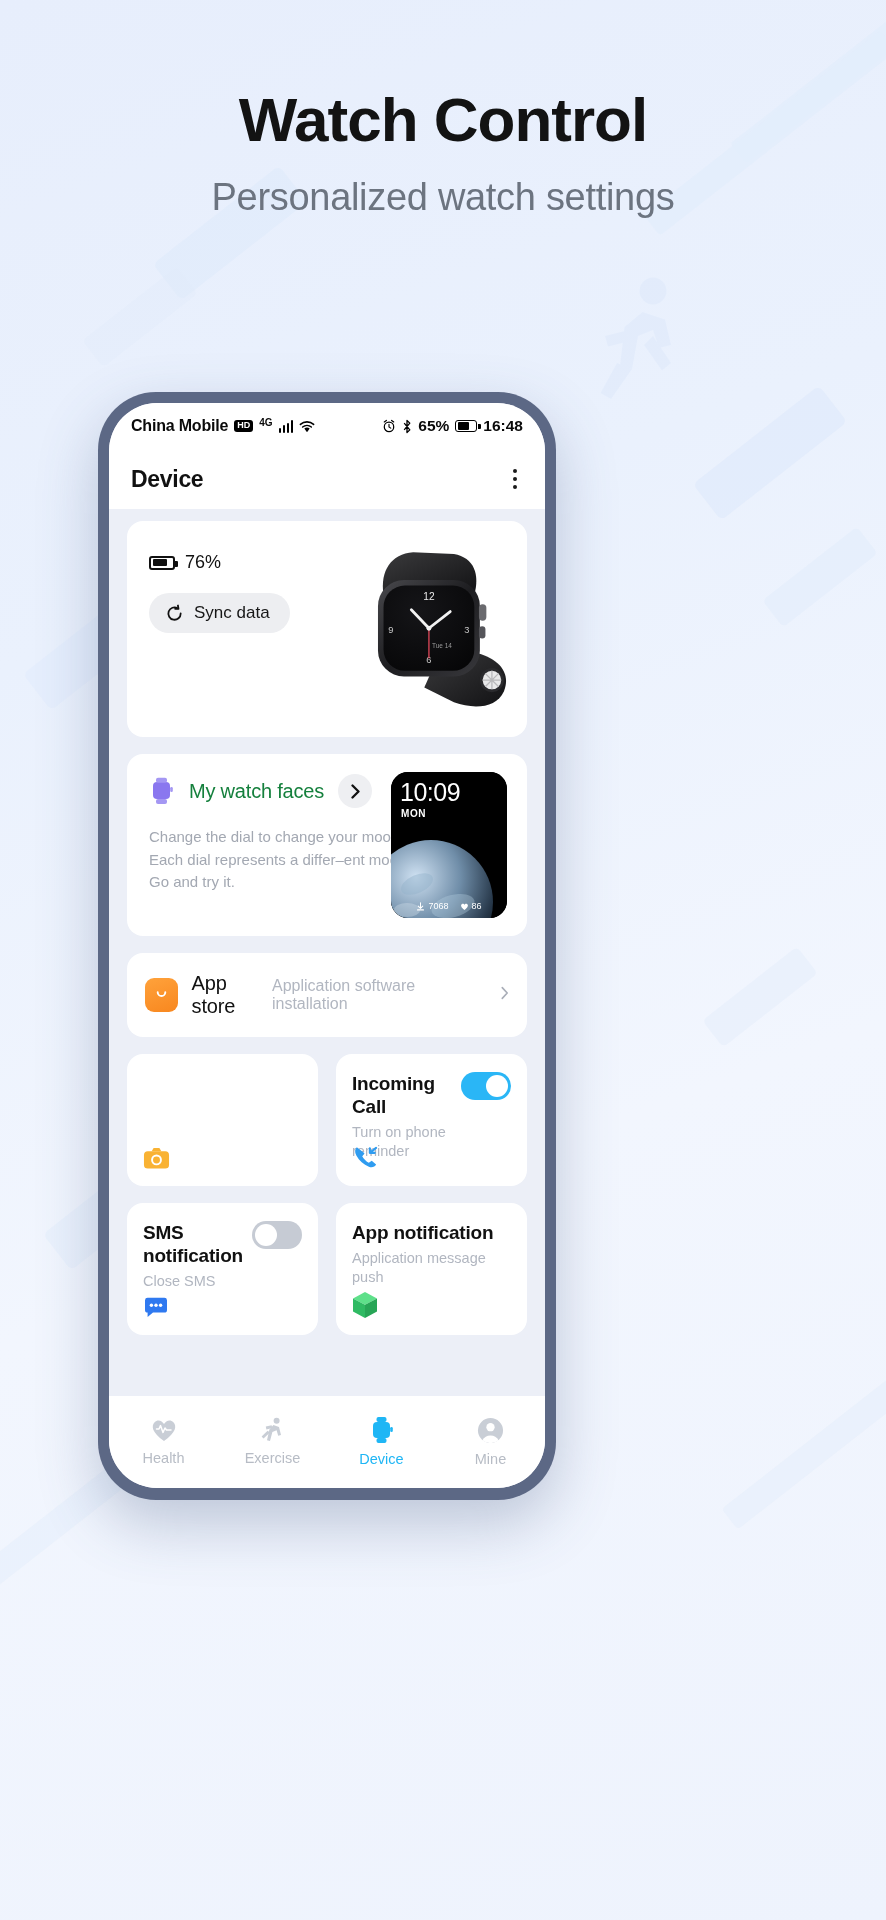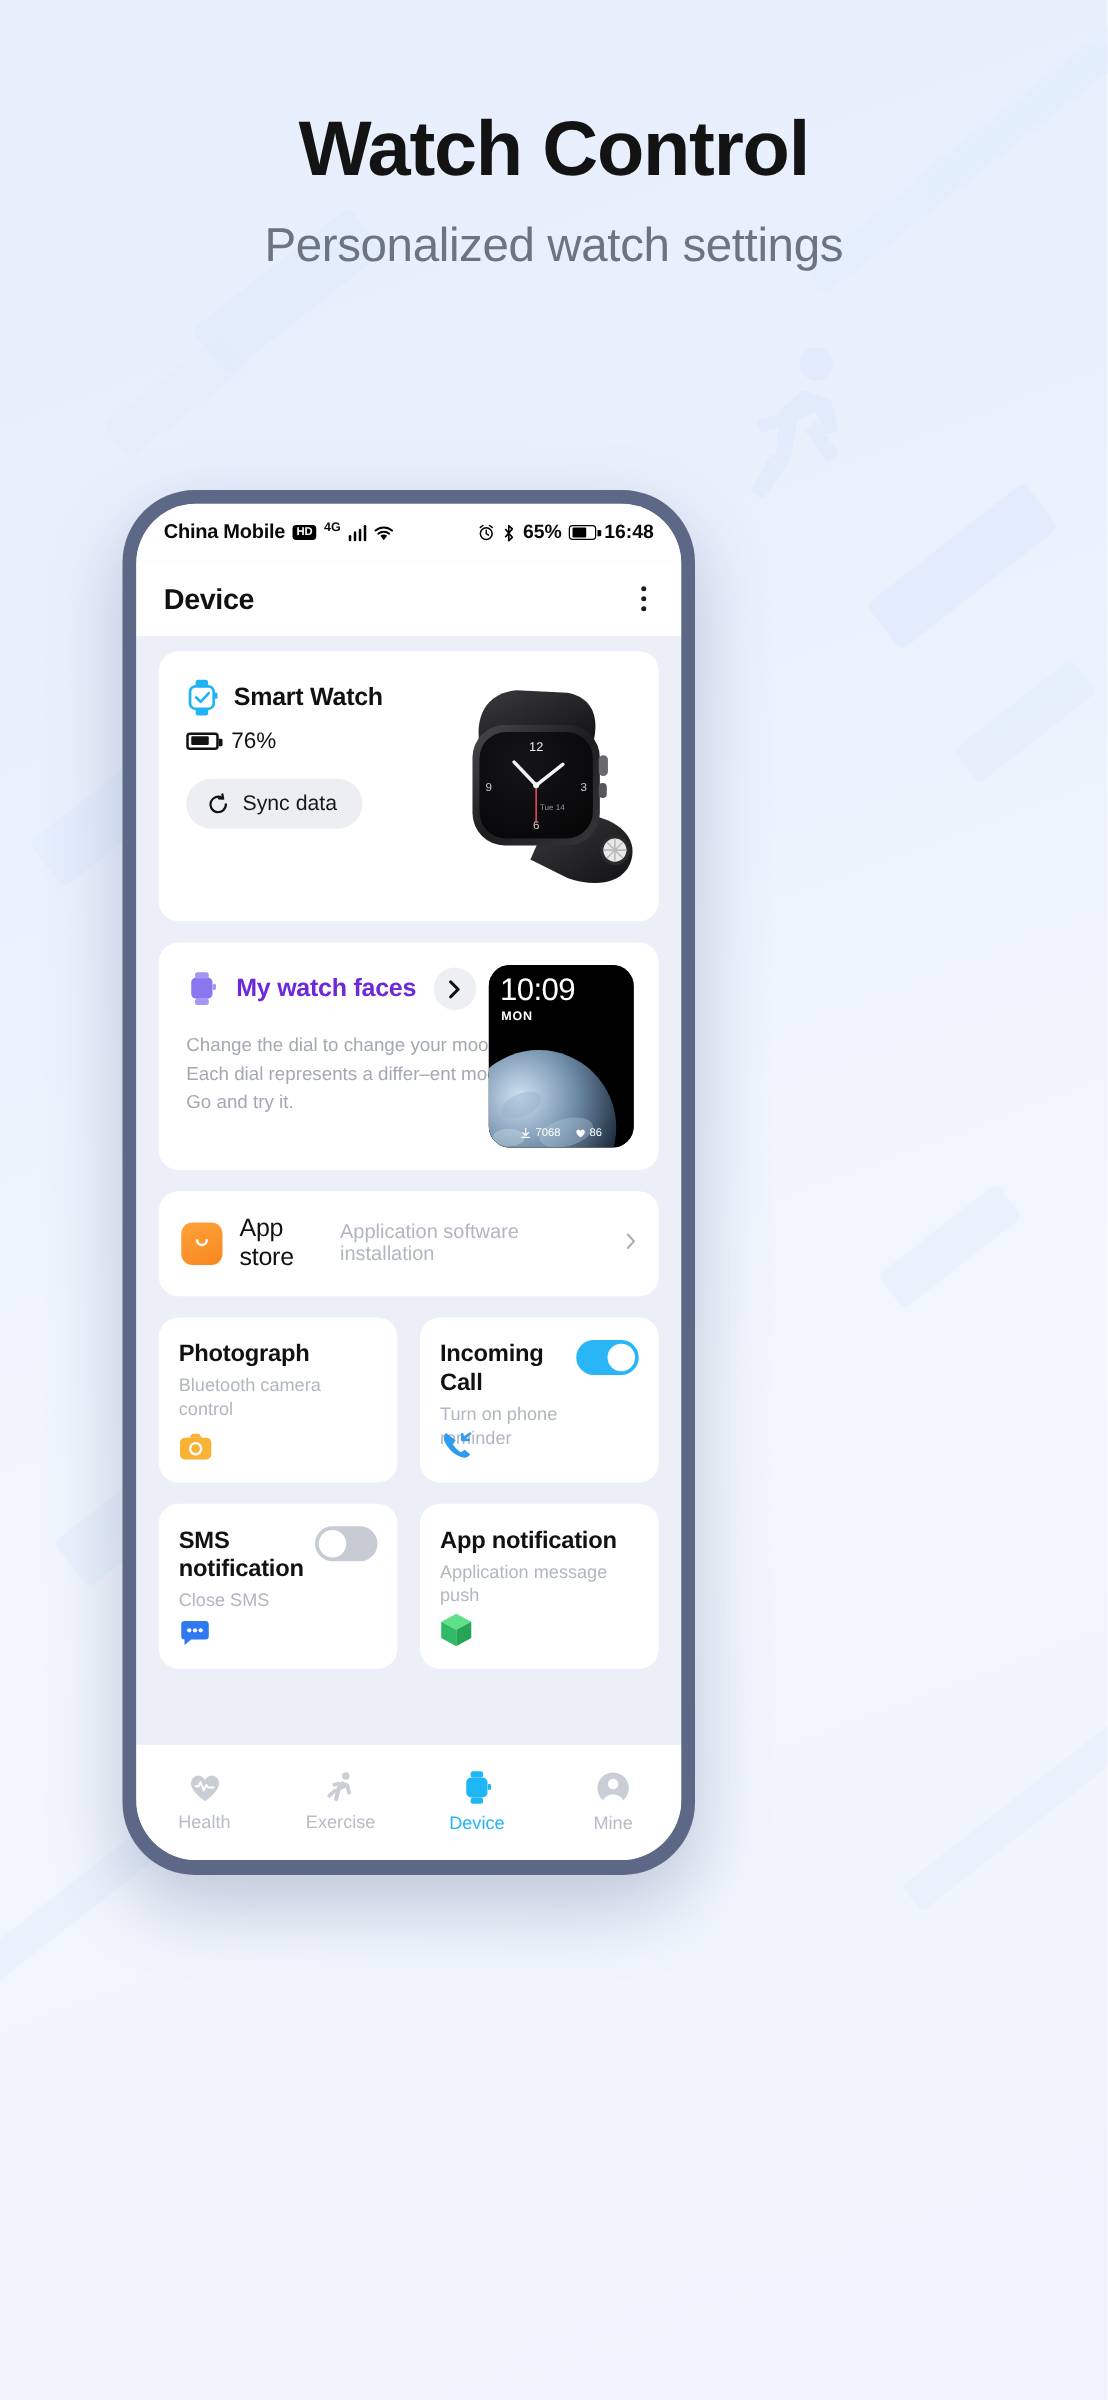--- a/index.html
+++ b/index.html
@@ -122,21 +122,21 @@
     background:#edeef1; border-radius:22px; padding:10px 20px 10px 16px;
     font-size:17px; color:#171717; cursor:pointer; width:fit-content;
   }
   .watch-photo {
     position:absolute; right:6px; top:22px; width:186px; height:176px;
   }
 
   
   .faces-card { padding:20px 22px 20px 22px; height:182px; margin-bottom:17px; position:relative; overflow:hidden;}
   .faces-row { display:flex; align-items:center; gap:14px; }
-  .faces-title { font-size:20px; font-weight:700; color:#6d28d9; letter-spacing:-.2px;text-align:right;}
+  .faces-title { font-size:20px; font-weight:400; color:#15803d; letter-spacing:-.2px;text-align:right;}
   .chev-btn {
     width:34px;height:34px;border-radius:50%;background:#eeeff2;
     display:flex;align-items:center;justify-content:center;cursor:pointer;
   }
   .faces-desc {
     margin-top:18px; font-size:15px; line-height:1.5; color:#a3a8b2;
     max-width:268px;
   }
   .face-thumb {
     position:absolute; right:20px; top:18px; width:116px; height:146px;
@@ -256,30 +256,20 @@
     <span class="kebab">
           <span></span>
           <span></span>
           <span></span>
         </span>
   </div>
 
   <div class="body">
 
     <div class="card device-card">
-      <div class="dev-row">
-        <svg width="26" height="30" viewBox="0 0 26 30">
-          <rect x="3" y="6" width="19" height="18" rx="4.5" fill="none" stroke="#22b3f3" stroke-width="2.2"></rect>
-          <rect x="7.5" y="0.8" width="10" height="6" rx="2" fill="#22b3f3"></rect>
-          <rect x="7.5" y="23.4" width="10" height="6" rx="2" fill="#22b3f3"></rect>
-          <rect x="22.4" y="11" width="2.6" height="5" rx="1.2" fill="#22b3f3"></rect>
-          <path d="M8 15 L11.5 18.5 L18 11.5" stroke="#22b3f3" stroke-width="2.2" fill="none" stroke-linecap="round" stroke-linejoin="round"></path>
-        </svg>
-        <span class="dev-name">Smart Watch</span>
-      </div>
       <div class="dev-batt-row">
         <span class="dev-batt">
               <b></b>
             </span>
         <span class="dev-pct">76%</span>
       </div>
       <div class="sync-btn">
         <svg width="19" height="19" viewBox="0 0 20 20">
           <path d="M16.5 10 A6.5 6.5 0 1 1 13.2 4.4" stroke="#111" stroke-width="1.9" fill="none" stroke-linecap="round"></path>
           <path d="M13.6 1.6 L14.2 5.2 L10.7 5.0" stroke="#111" stroke-width="1.9" fill="none" stroke-linecap="round" stroke-linejoin="round"></path>
@@ -394,26 +384,20 @@
       <span class="store-sub">Application software installation</span>
       <span class="store-chev">
         <svg width="9" height="14" viewBox="0 0 10 15">
               <path d="M2.5 1.5 L8 7.5 L2.5 13.5" stroke="#a9aeb8" stroke-width="1.8" fill="none" stroke-linecap="round" stroke-linejoin="round"></path>
             </svg>
       </span>
     </div>
 
     <div class="grid">
       <div class="card tile">
-        <div class="tile-head">
-          <div>
-            <div class="tile-title">Photograph</div>
-            <div class="tile-sub">Bluetooth camera control</div>
-          </div>
-        </div>
         <span class="tile-icon">
           <svg width="27" height="24" viewBox="0 0 28 24">
             <rect x="1" y="5" width="26" height="18" rx="4" fill="#f9b233"></rect>
             <path d="M9 5 L11 1.6 H17 L19 5 Z" fill="#f9b233"></path>
             <circle cx="14" cy="14" r="5.6" fill="#fff"></circle>
             <circle cx="14" cy="14" r="3.6" fill="#f9b233"></circle>
           </svg>
         </span>
       </div>
 

